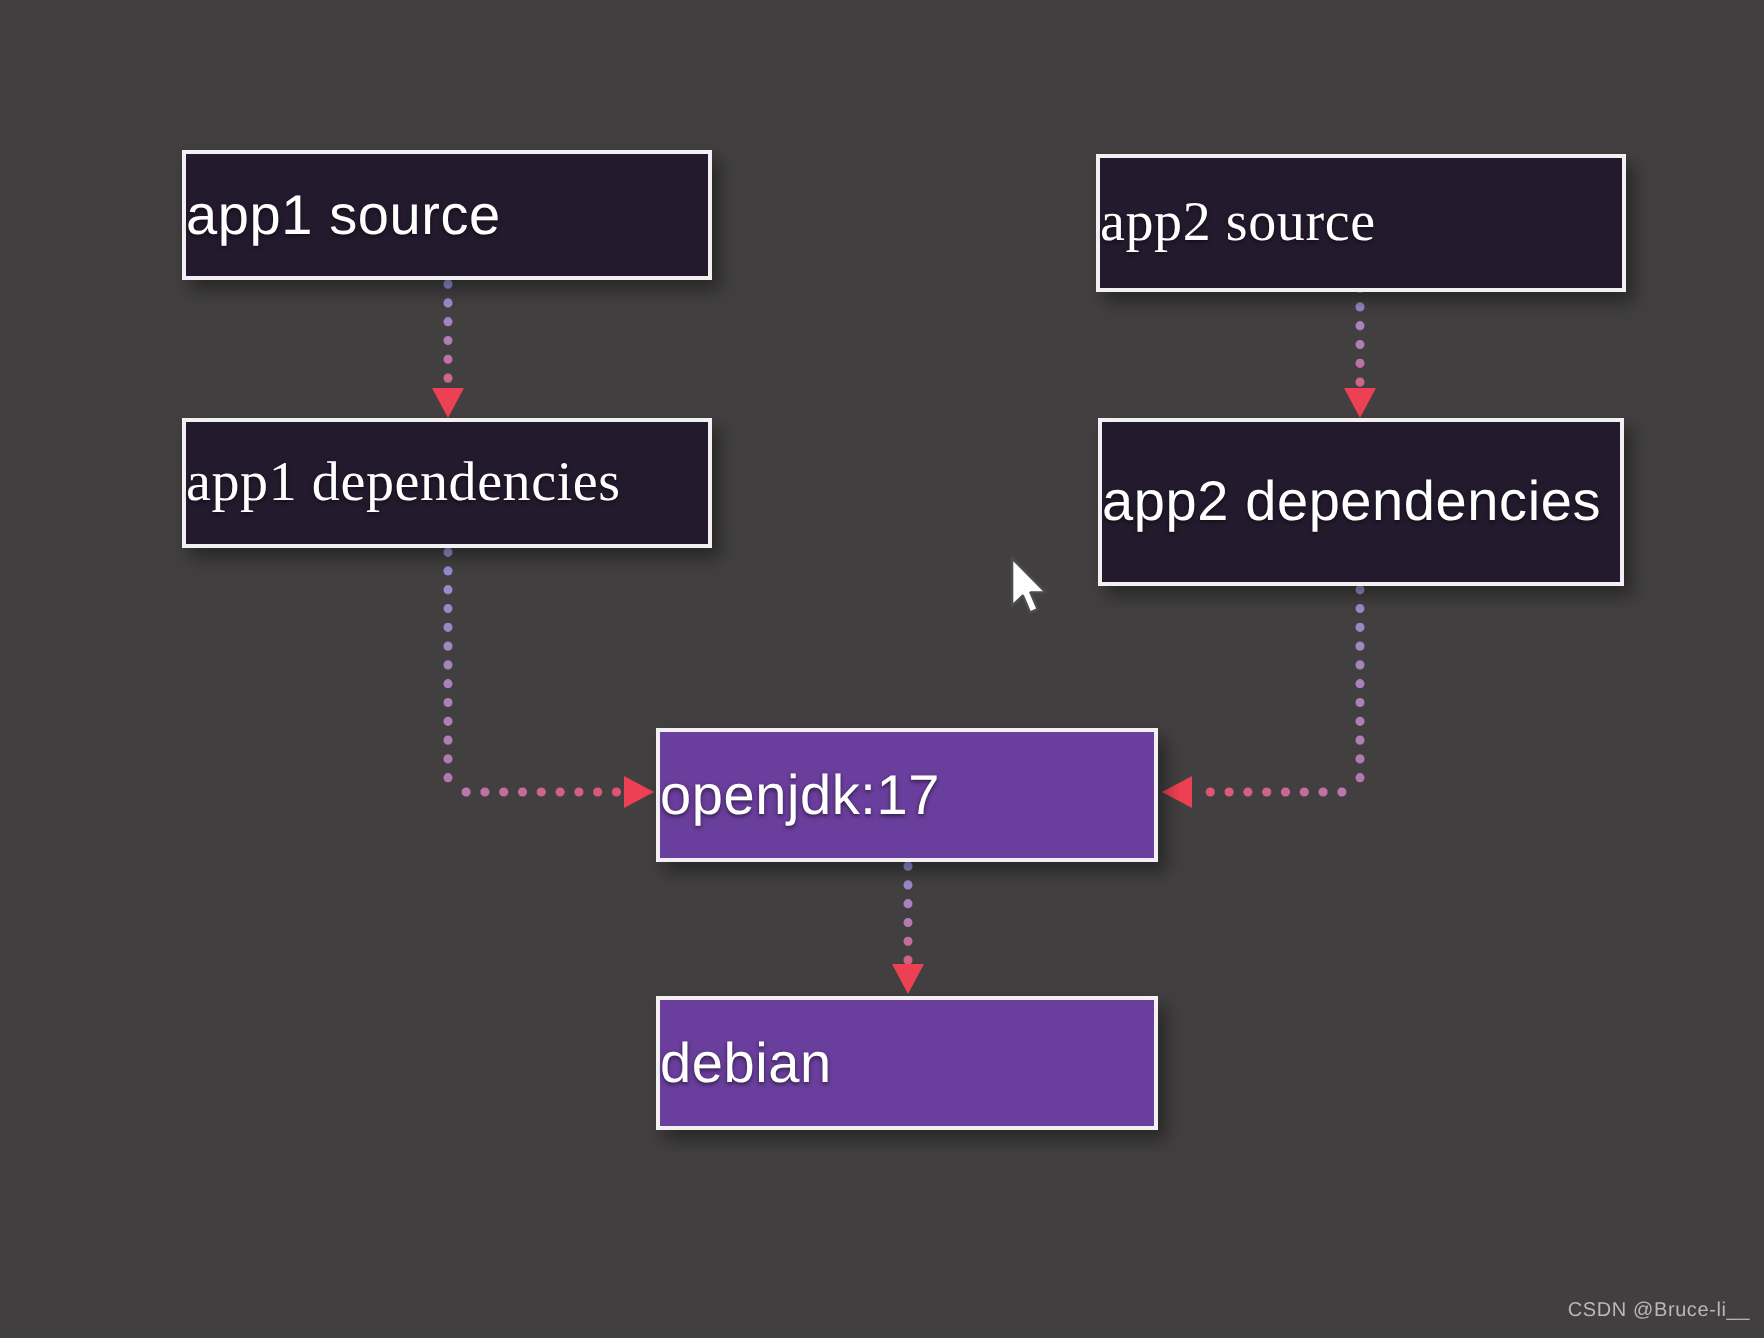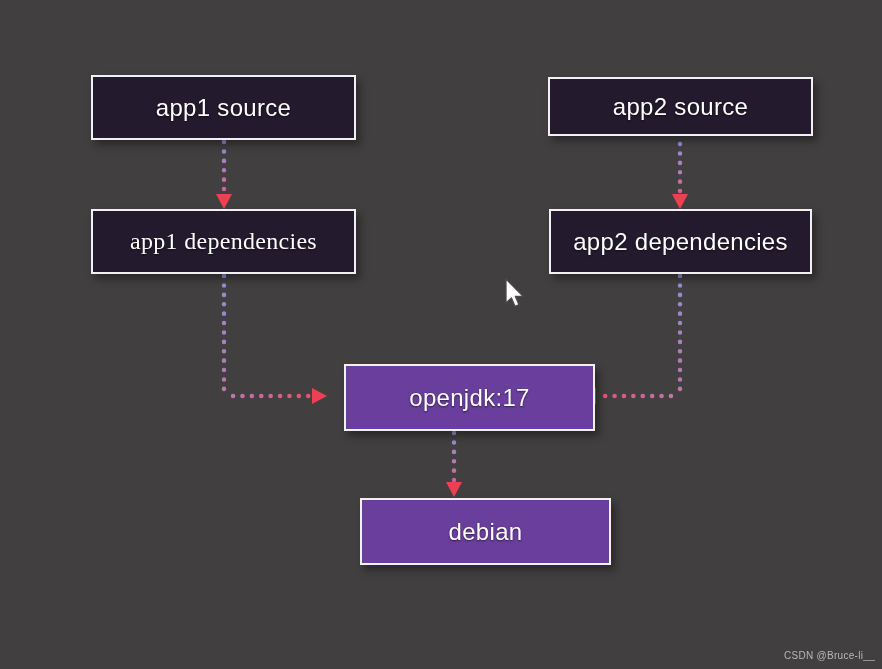--- a/index.html
+++ b/index.html
@@ -8,31 +8,31 @@
     background:#2a2a2a;
   }
   .canvas{
     position:relative;
     width:882px;height:669px;
     background:var(--background,#413f40);
     overflow:hidden;
   }
   .node{
     position:absolute;
-    display:flex;align-items:center;justify-content:center;
+    display:flex;align-items:center;justify-content:flex-start;
     color:var(--text,#ffffff);
-    font-size:24px;
+    font-size:28px;
     border:2px solid var(--node-border,#f2f0f3);
     box-shadow:4px 5px 8px rgba(0,0,0,0.38);
     text-shadow:0 1px 2px rgba(0,0,0,0.55);
     box-sizing:border-box;
     letter-spacing:0.3px;
   }
   .node-dark{ background:var(--node-dark-fill,#241a2e); }
-  .node-purple{ background:var(--node-purple-fill,#6a3e9c);margin-left:16px; }
+  .node-purple{ background:var(--node-purple-fill,#6a3e9c); }
   .edges{
     position:absolute;left:0;top:0;width:882px;height:669px;
     pointer-events:none;
   }
   .dots{
     fill:none;
     stroke-width:4.5;
     stroke-linecap:round;
     stroke-dasharray:0.1 9.3;
   }
@@ -114,34 +114,34 @@
 
     <g>
       <polygon points="506,279 506,303 511.4,297.9 515,306.3 518.9,304.6 515.3,296.3 522.8,296.1" fill="#ffffff" stroke="#4d4b4c" stroke-width="1.3" stroke-linejoin="round"></polygon>
     </g>
   </svg>
 
   <div class="node node-dark" style="left:91px;top:75px;width:265px;height:65px;">
     <span>app1 source</span>
   </div>
 
-  <div class="node node-dark" style="left:548px;top:77px;width:265px;height:59px;">
+  <div class="node node-dark" style="left:548px;top:77px;width:265px;height:69px;font-family:Liberation Serif, serif;">
     <span>app2 source</span>
   </div>
 
   <div class="node node-dark" style="left:91px;top:209px;width:265px;height:65px;font-family:Liberation Serif, serif;">
     <span>app1 dependencies</span>
   </div>
 
-  <div class="node node-dark" style="left:549px;top:209px;width:263px;height:65px;">
+  <div class="node node-dark" style="left:549px;top:209px;width:263px;height:84px;">
     <span>app2 dependencies</span>
   </div>
 
   <div class="node node-purple" style="left:328px;top:364px;width:251px;height:67px;">
     <span>openjdk:17</span>
   </div>
 
-  <div class="node node-purple" style="left:344px;top:498px;width:251px;height:67px;">
+  <div class="node node-purple" style="left:328px;top:498px;width:251px;height:67px;">
     <span>debian</span>
   </div>
 
   <div class="watermark">CSDN @Bruce-li__</div>
 </div>
 
 </body></html>

